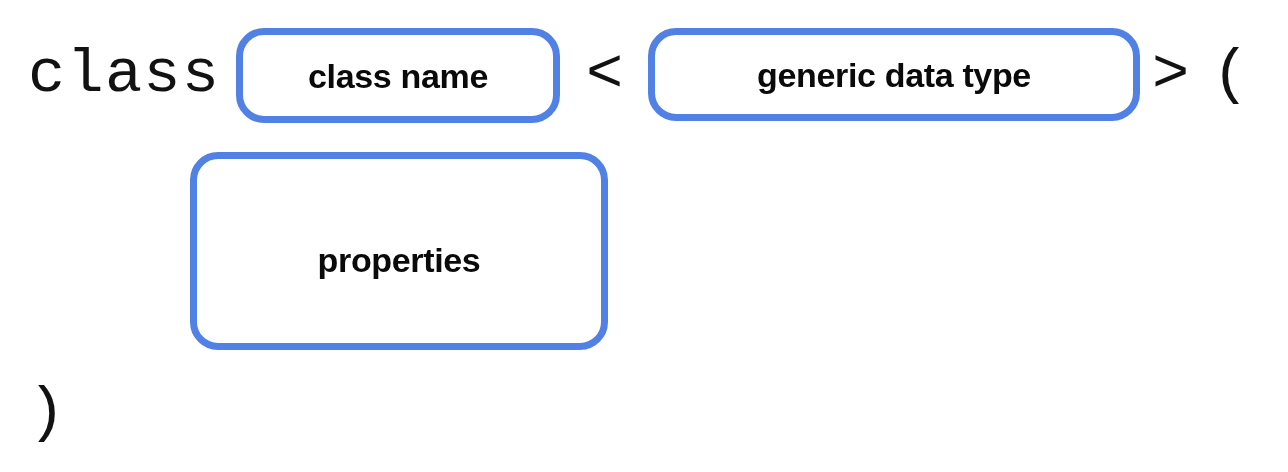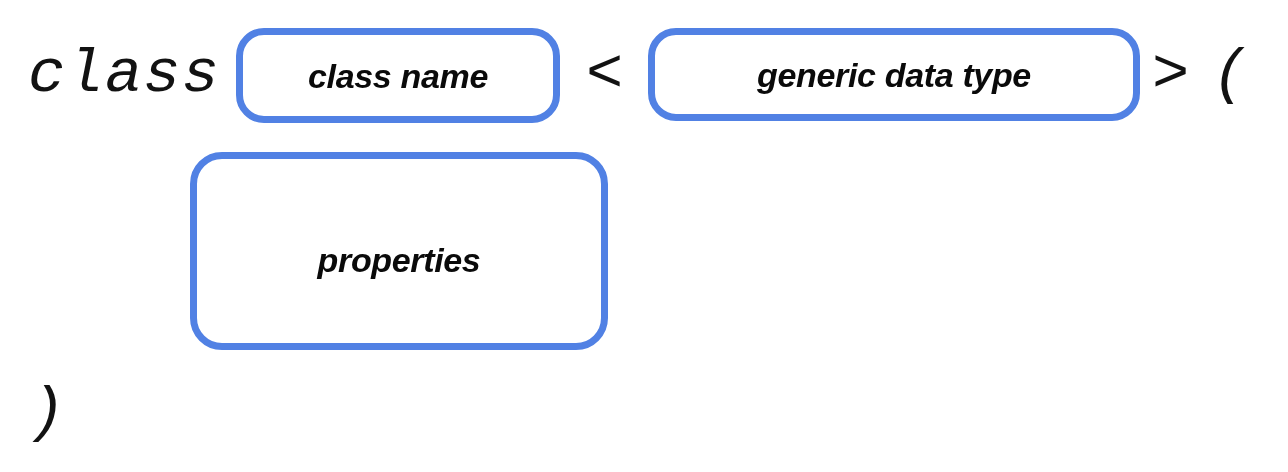--- a/index.html
+++ b/index.html
@@ -11,21 +11,20 @@
     height: 472px;
     background: #ffffff;
     font-family: "Liberation Sans", sans-serif;
     overflow: hidden;
   }
   #canvas {
     position: relative;
     width: 1280px;
     height: 472px;
     background: #ffffff;
-    font-style: italic;
   }
 
   
   .syntax {
     position: absolute;
     font-family: "Liberation Mono", "DejaVu Sans Mono", monospace;
     color: #121212;
     font-weight: 400;
     line-height: 1;
     white-space: pre;
@@ -92,21 +91,20 @@
     height: 93px;
     text-align: center;
   }
   #slot-properties {
     left: 190px;
     top: 152px;
     width: 418px;
     height: 198px;
     align-items: flex-start;
     padding-top: 84px;
-    border-radius: 32px;
   }
 </style>
 </head>
 <body>
 
 <div id="canvas">
 
   <span class="syntax syntax-keyword">class</span>
 
   <div class="slot" id="slot-class-name">

